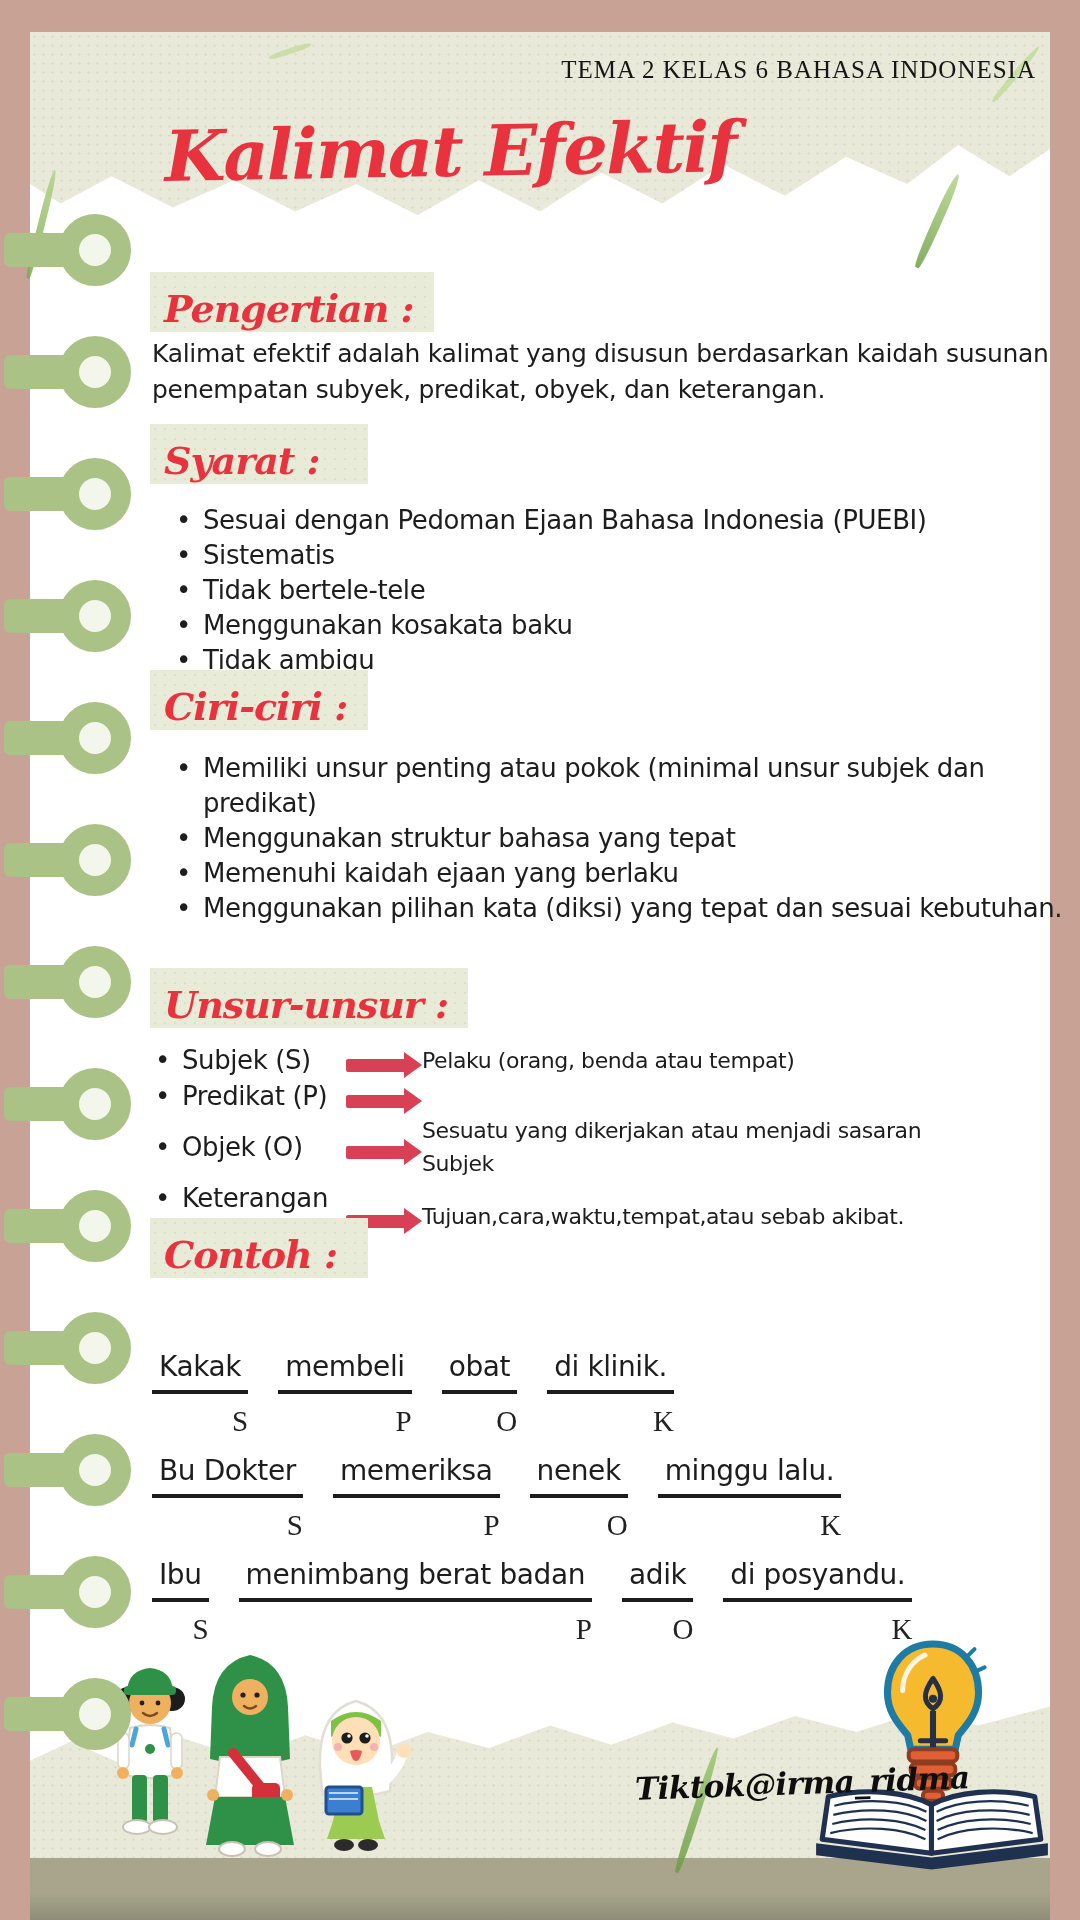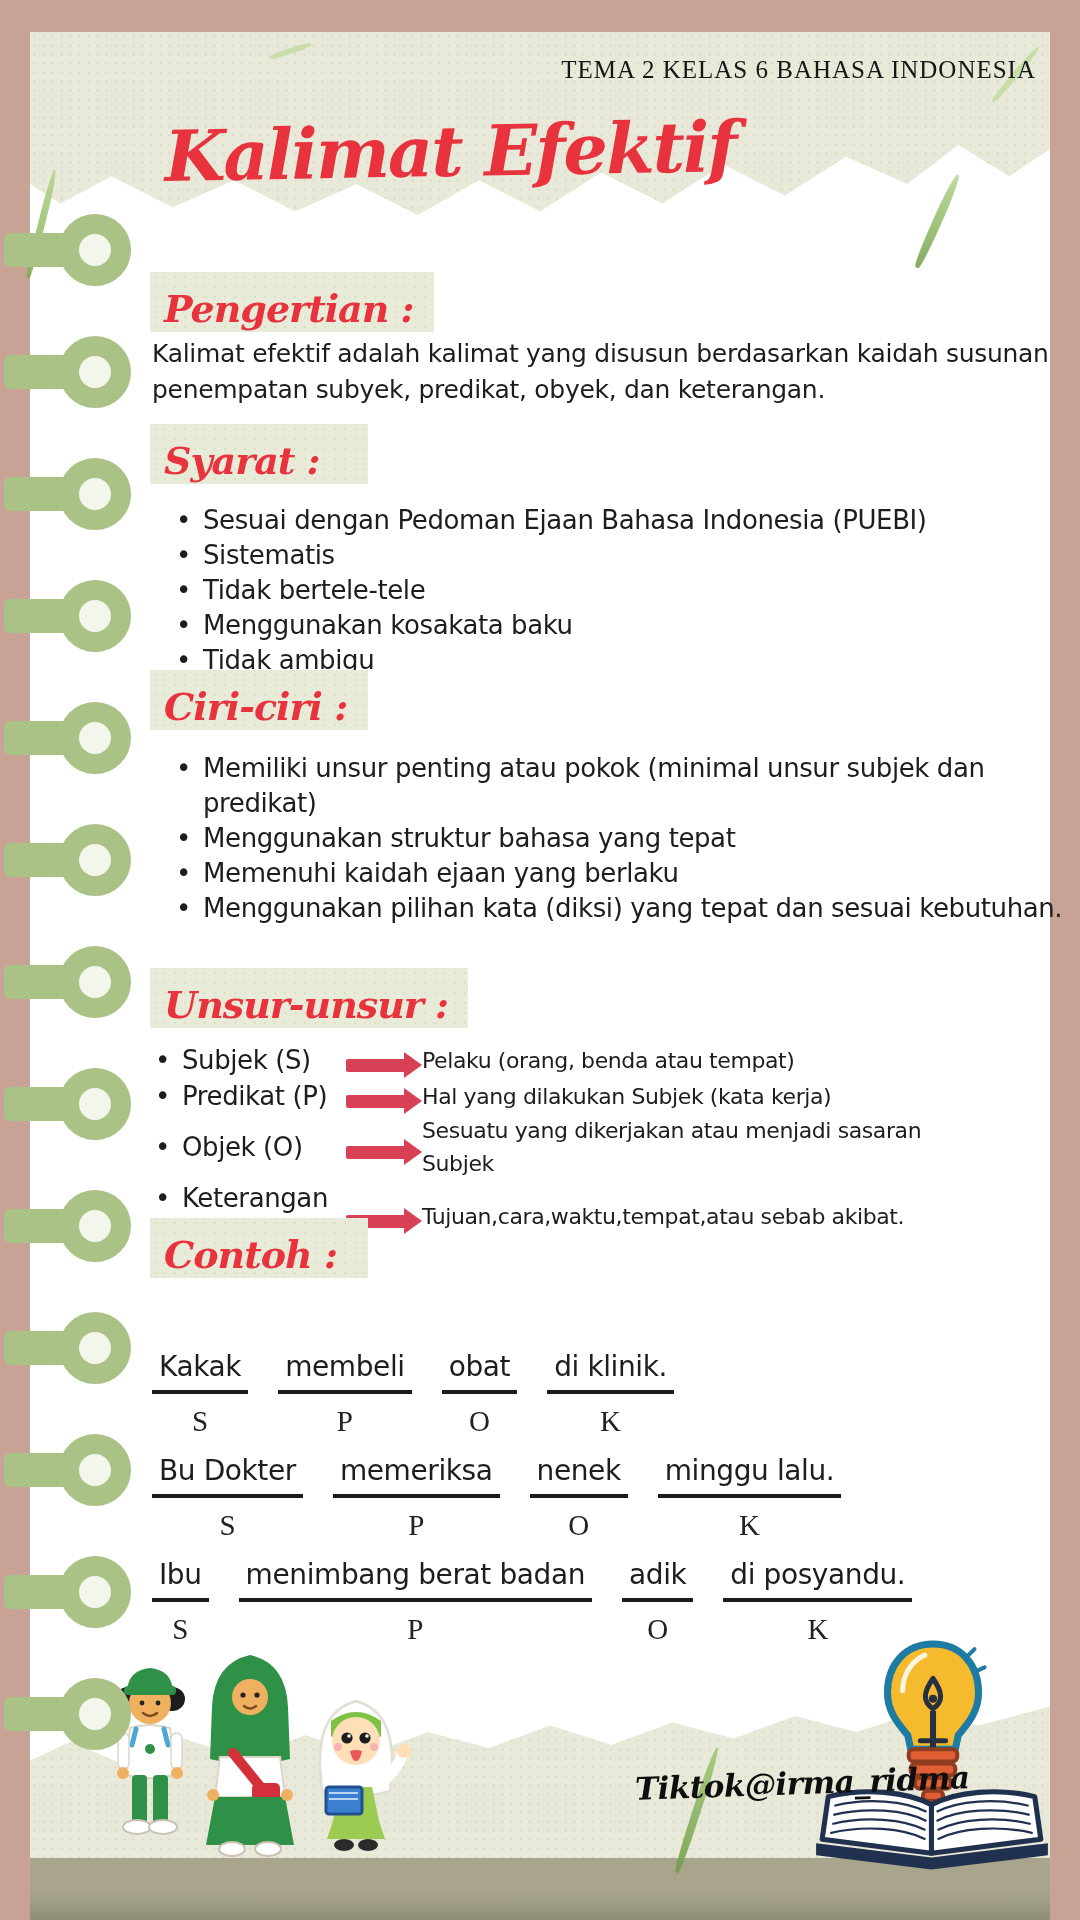--- a/index.html
+++ b/index.html
@@ -64,21 +64,21 @@
   .uterm::before{content:"\2022";position:absolute;left:7px;top:0;}
   .uarrow{flex:none;width:60px;height:13px;margin:11px 16px 0 0;background:#d84056;border-radius:2px;position:relative;}
   .uarrow::after{content:"";position:absolute;right:-16px;top:-7px;width:0;height:0;
     border-left:18px solid #d84056;border-top:13px solid transparent;border-bottom:13px solid transparent;}
   .udesc{flex:1;max-width:645px;font-size:22px;line-height:33px;letter-spacing:-.4px;}
   .udesc.narrow{max-width:560px;}
 
   
   .examples{position:absolute;left:122px;top:1318px;}
   .example{display:flex;align-items:flex-start;margin-bottom:16px;}
-  .ex-part{display:flex;flex-direction:column;align-items:center;margin-right:30px;}
+  .ex-part{display:flex;flex-direction:column;align-items:flex-end;margin-right:30px;}
   .ex-word{font-size:28px;letter-spacing:-.4px;white-space:nowrap;
     padding:0 7px 7px;border-bottom:4px solid #1c1c1c;}
   .ex-tag{margin-top:11px;font-family:"Liberation Serif",serif;font-size:29px;color:#222;}
 
   
   #binding{position:absolute;inset:0;z-index:20;pointer-events:none;}
   .loop{position:absolute;left:0;width:135px;height:72px;}
   .loop .bar{position:absolute;left:4px;top:19px;width:76px;height:34px;background:#aac286;border-radius:6px 17px 17px 6px;}
   .loop .ringc{position:absolute;left:59px;top:0;width:72px;height:72px;box-sizing:border-box;
     border:20px solid #aac286;border-radius:50%;background:#f3f6eb;}
@@ -139,21 +139,20 @@
   </div>
   <div class="unsur">
     <div class="urow">
       <div class="uterm">Subjek (S)</div>
       <div class="uarrow"></div>
       <div class="udesc">Pelaku (orang, benda atau tempat)</div>
     </div>
     <div class="urow">
       <div class="uterm">Predikat (P)</div>
       <div class="uarrow"></div>
-      <div class="udesc">Hal yang dilakukan Subjek (kata kerja)</div>
     </div>
     <div class="urow">
       <div class="uterm">Objek (O)</div>
       <div class="uarrow"></div>
       <div class="udesc narrow">Sesuatu yang dikerjakan atau menjadi sasaran Subjek</div>
     </div>
     <div class="urow">
       <div class="uterm">Keterangan (K)</div>
       <div class="uarrow"></div>
       <div class="udesc">Tujuan,cara,waktu,tempat,atau sebab akibat.</div>

